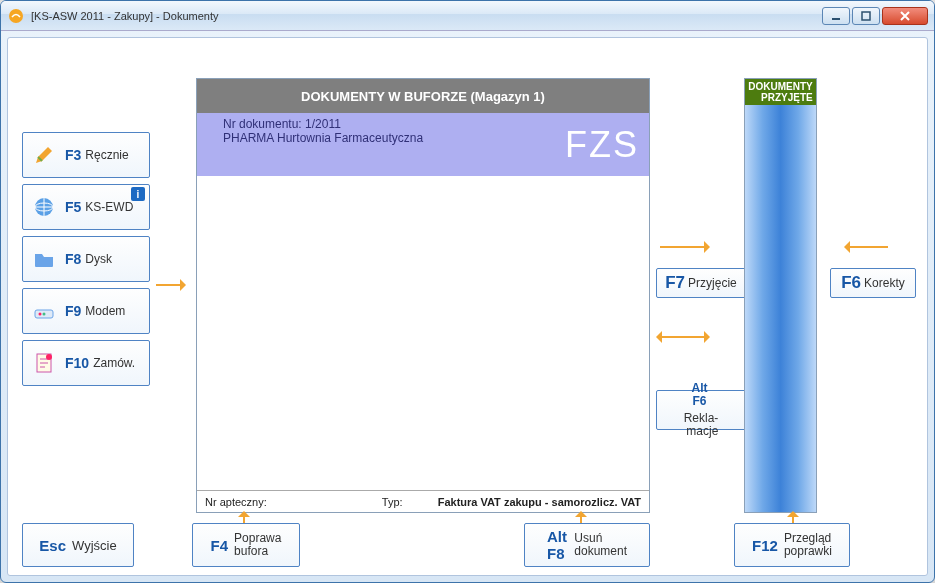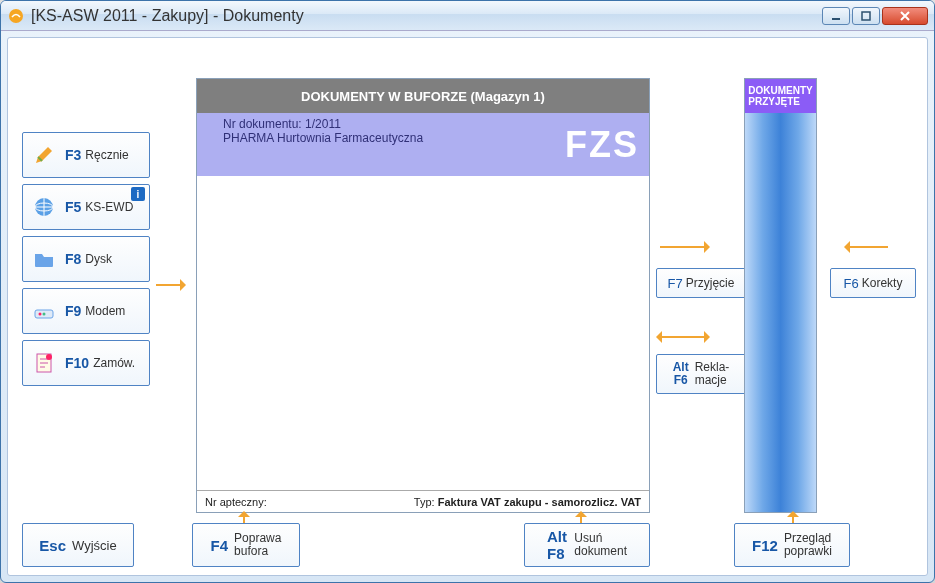--- a/index.html
+++ b/index.html
@@ -16,21 +16,21 @@
       overflow: hidden;
     }
     .titlebar {
       height: 30px;
       background: linear-gradient(to bottom, #f3f8fd 0%, #dbe9f7 45%, #c9ddf1 46%, #dbe9f7 100%);
       display: flex; align-items: center;
       padding: 0 6px;
       border-bottom: 1px solid #aac;
     }
     .titlebar .app-icon { width: 18px; height: 18px; margin-right: 6px; display: inline-flex; align-items: center; justify-content: center; }
-    .titlebar .title { flex: 1; color: #333; font-size: 16px; }
+    .titlebar .title { flex: 1; color: #333; font-size: 11px; }
     .win-controls { display: flex; gap: 2px; }
     .win-btn {
       width: 28px; height: 18px;
       border: 1px solid #5b86b5;
       border-radius: 3px;
       background: linear-gradient(to bottom,#f0f6fc,#cde0f1);
       display: flex; align-items: center; justify-content: center;
       color: #2b506f; font-size: 10px; font-weight: bold;
       cursor: pointer;
     }
@@ -94,43 +94,43 @@
       background:#aeaff1;
       color:#28257a;
       padding: 4px 10px;
       display:flex; justify-content:space-between;
       font-size:13px;
     }
     .doc-header .left-block { display:flex; flex-direction:column; }
     .doc-header .line1 { font-weight:bold; color:#12115a; font-size:13px; }
     .doc-header .line2, .doc-header .line3 { color:#303077; font-size:12px; margin-left:16px; }
     .doc-header .type-label {
-      font-size:36px; font-weight:bold; color:#fff; align-self:center;
+      font-size:36px; font-weight:normal; color:#fff; align-self:center;
       letter-spacing:2px;
     }
     .buffer-body { flex:1; background:#fff; }
     .buffer-foot {
       height:22px; border-top:1px solid #aaa;
       display:flex; align-items:center;
       font-size:11px; color:#222;
       padding:0 8px;
     }
     .buffer-foot .f-right { margin-left:auto; }
-    .buffer-foot .f-right .bold { font-weight:bold; }
+    .buffer-foot .f-right .bold { font-weight:bold;margin-left:32px; }
     
     
     .accepted-panel {
       position:absolute; right: 110px; top:40px;
       width: 73px; height: 435px;
       border:1px solid #8aa0b8;
       display:flex; flex-direction:column;
     }
     .accepted-head {
-      height:34px; background:#8b5cf6; color:#fff;
-      font-size:10px; font-weight:bold; text-align:left;
+      height:26px; background:#4d7c0f; color:#fff;
+      font-size:10px; font-weight:bold; text-align:right;
       display:flex; align-items:center; justify-content:center; line-height:1.1;
     }
     .accepted-body {
       flex:1; background: linear-gradient(to right,#bdd8f8,#6fa8e8,#3d82d8,#6fa8e8,#bdd8f8);
     }
     
     
     .arrow-group {
       position:absolute; display:flex; align-items:center; gap:6px;
     }
@@ -157,22 +157,22 @@
     .mid-btn {
       position:absolute;
       border:1px solid #4f83c4;
       background:linear-gradient(to bottom,#fefefe,#f0f6fc);
       border-radius:2px;
       display:flex; align-items:center; justify-content:center;
       gap:3px;
       cursor:pointer; padding:4px 6px;
       font-size:12px; color:#333;
     }
-    .mid-btn .fkey { font-weight:normal; color:#1857a6; font-size:13px; }
-    .mid-btn.two-line { flex-direction:row; text-align:left; line-height:1.1; }
+    .mid-btn .fkey { font-weight:bold; color:#1857a6; font-size:17px; }
+    .mid-btn.two-line { flex-direction:column; text-align:right; line-height:1.1;margin-top:36px; }
     .mid-btn.two-line .kcol { display:flex; flex-direction:column; align-items:center; font-weight:bold; color:#1857a6; font-size:12px; margin-right:3px;}
     
     
     .bottom-btn {
       position:absolute;
       border:1px solid #4f83c4;
       background:linear-gradient(to bottom,#fefefe,#f0f6fc);
       border-radius:2px;
       height:44px;
       display:flex; align-items:center; justify-content:center;

